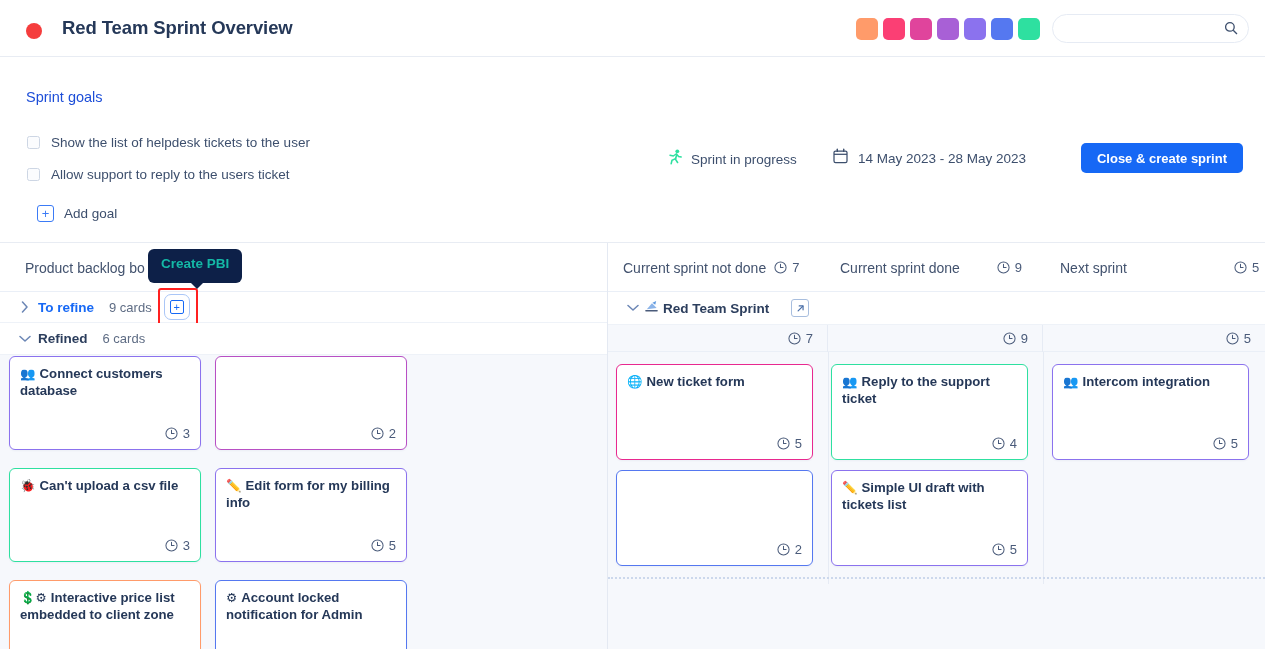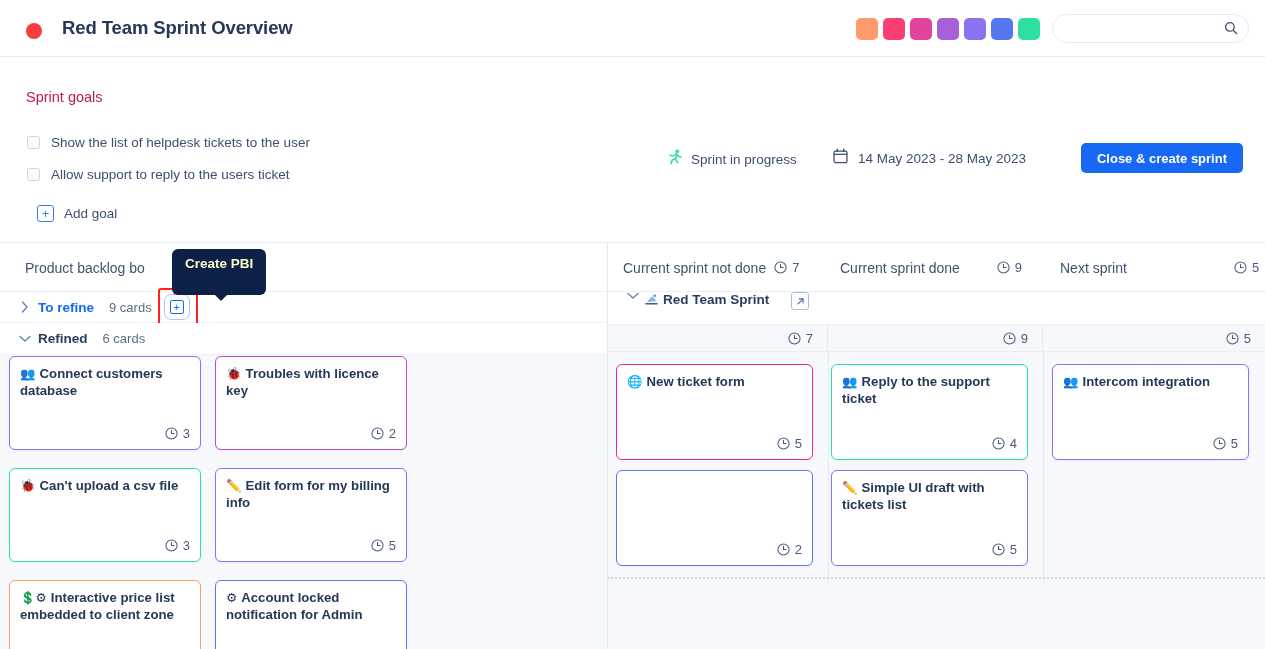--- a/index.html
+++ b/index.html
@@ -72,21 +72,21 @@
 
   
   .goals {
     position: absolute; left: 0; top: 57px;
     width: 1265px; height: 186px;
     background: #ffffff;
     border-bottom: 1px solid #e8ecf3;
   }
   .goals-title {
     position: absolute; left: 26px; top: 32px;
-    font-size: 14.5px; color: #be185d; font-weight: 400;
+    font-size: 14.5px; color: #1d4ed8; font-weight: 400;
   }
   .goal-row {
     position: absolute; left: 27px;
     display: flex; align-items: center; gap: 11px;
   }
   .goal-row.r1 { top: 78px; }
   .goal-row.r2 { top: 110px; }
   .goal-cb {
     width: 13px; height: 13px;
     border: 1px solid #cdd6e4;
@@ -200,27 +200,26 @@
   .plus-highlight {
     position: absolute; left: -7px; top: -7px;
     width: 40px; height: 40px;
     border: 2.5px solid #ff2020;
     border-radius: 3px;
     pointer-events: none;
   }
   .tooltip {
     position: absolute;
     left: 148px; top: 249px;
-    background: #0d2048; color: #fef9c3;
+    background: #0d2048; color: #14b8a6;
     font-size: 13.5px; font-weight: 700;
-    padding: 7px 13px 24px;
+    padding: 7px 13px 12px;
     border-radius: 6px;
     white-space: nowrap;
     z-index: 40;
-    margin-left: 24px;
   }
   .tooltip::after {
     content: ""; position: absolute;
     left: 42px; bottom: -6px;
     border-left: 7px solid transparent;
     border-right: 7px solid transparent;
     border-top: 7px solid #0d2048;
   }
 
   
@@ -238,21 +237,21 @@
     position: absolute; top: 0; height: 49px;
     display: flex; align-items: center;
   }
   .rb-col-title {
     font-size: 14px; color: #42526e; white-space: nowrap;
   }
   .rb-sprint-row {
     position: relative;
     height: 33px; background: #fff;
     border-bottom: 1px solid #eef2f8;
-    display: flex; align-items: flex-start;
+    display: flex; align-items: center;
   }
   .rb-sprint-name {
     font-size: 13.5px; font-weight: 700; color: #2c3e5d;
     margin-left: 4px; white-space: nowrap;
   }
   .ext-btn {
     width: 18px; height: 18px;
     border: 1px solid #a8bede; border-radius: 3px;
     margin-left: 22px;
     display: flex; align-items: center; justify-content: center;
@@ -425,21 +424,20 @@
             <div class="card-title"><span class="card-emoji">👥</span>Connect customers database</div>
             <div class="card-est">
               <svg class="clock-svg" width="13" height="13" viewBox="0 0 14 14" fill="none">
                 <circle cx="7" cy="7" r="6" stroke="#4a5b7a" stroke-width="1.1"></circle>
                 <path d="M7 3.6 L7 7 L9.8 7" stroke="#4a5b7a" stroke-width="1.1" stroke-linecap="round"></path>
               </svg>
               <span>3</span>
             </div>
           </div>
           <div class="card" style="left: 215px; top: 113px; width: 192px; height: 94px; border-color: rgb(184, 79, 196);">
-            <div class="card-title"><span class="card-emoji">🐞</span>Troubles with licence key</div>
             <div class="card-est">
               <svg class="clock-svg" width="13" height="13" viewBox="0 0 14 14" fill="none">
                 <circle cx="7" cy="7" r="6" stroke="#4a5b7a" stroke-width="1.1"></circle>
                 <path d="M7 3.6 L7 7 L9.8 7" stroke="#4a5b7a" stroke-width="1.1" stroke-linecap="round"></path>
               </svg>
               <span>2</span>
             </div>
           </div>
           <div class="card" style="left: 9px; top: 225px; width: 192px; height: 94px; border-color: rgb(46, 224, 160);">
             <div class="card-title"><span class="card-emoji">🐞</span>Can't upload a csv file</div>

